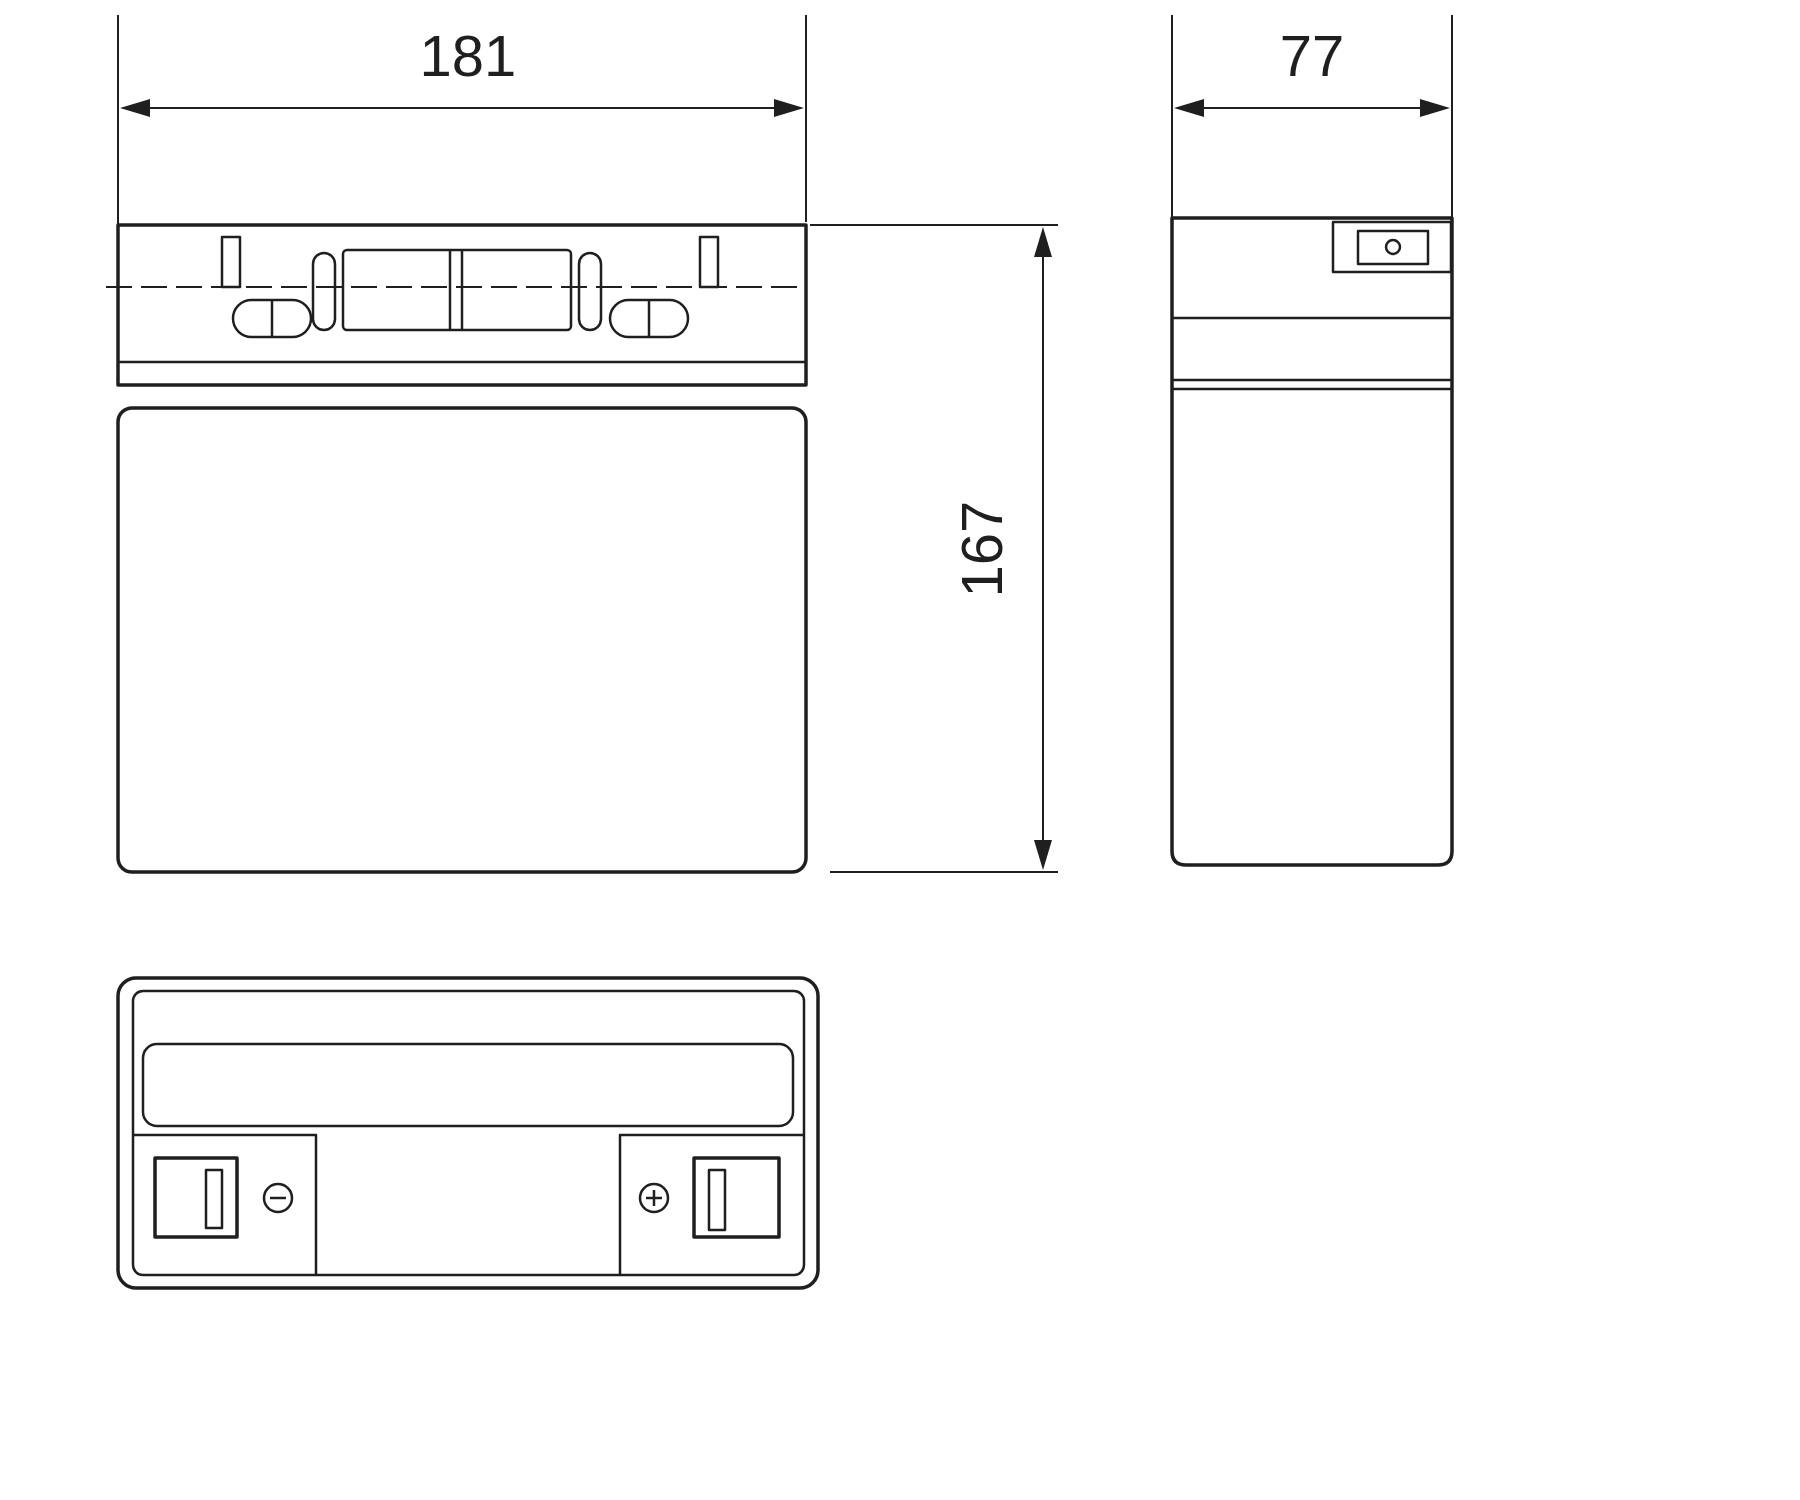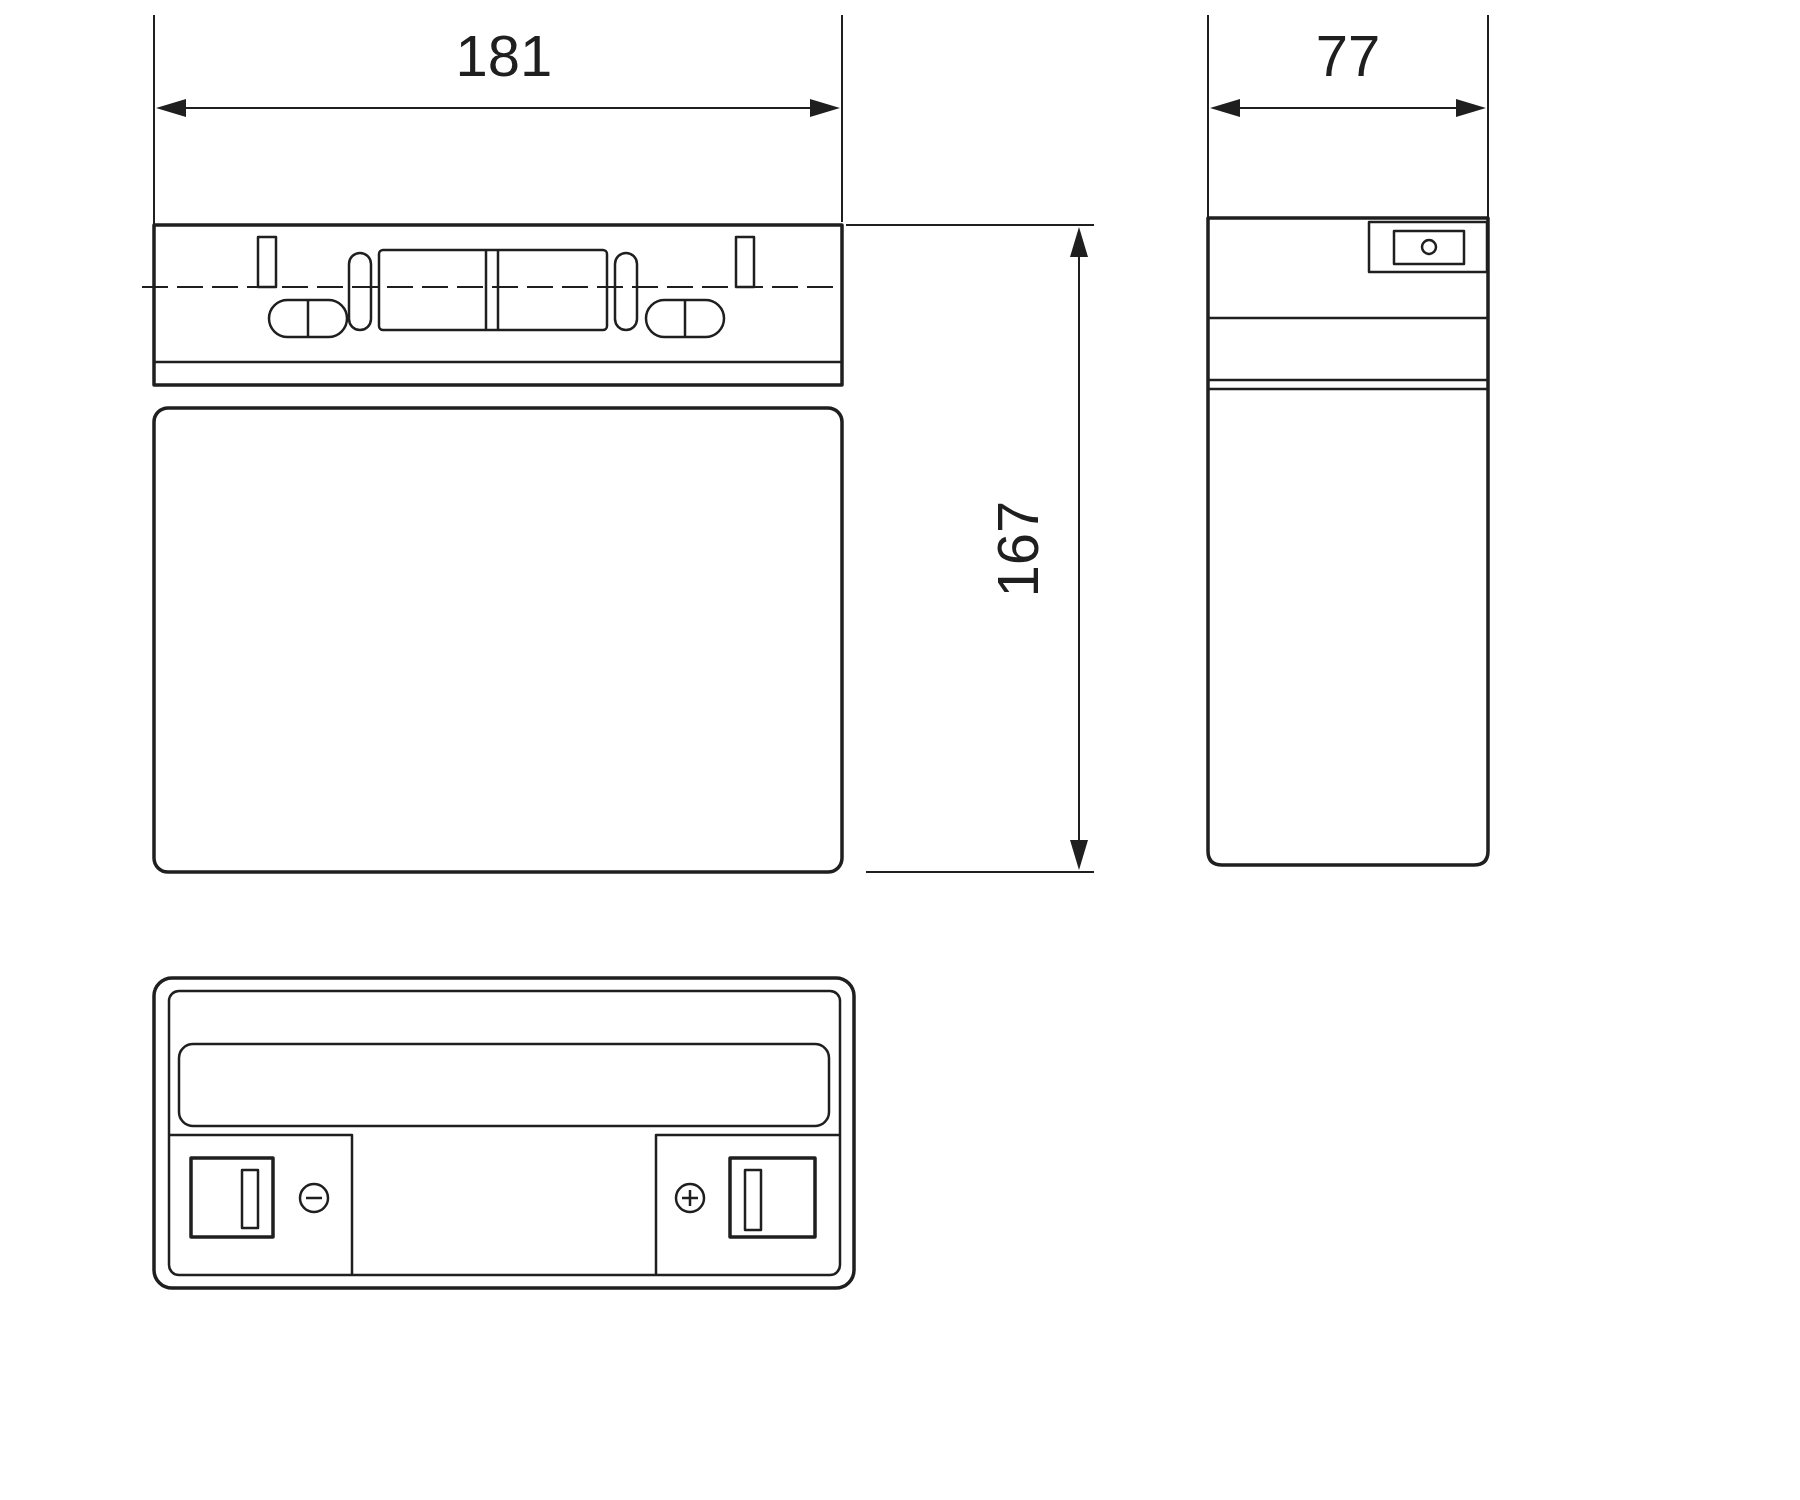--- a/index.html
+++ b/index.html
@@ -2,21 +2,20 @@
 <html><head>
 <meta charset="utf-8">
 <style>
   html, body { margin: 0; padding: 0; background: #ffffff; }
   .canvas {
     width: 1616px;
     height: 1500px;
     position: relative;
     background: #ffffff;
     font-family: "Liberation Sans", sans-serif;
-    padding-left: 36px;
   }
   svg { display: block; }
   .outline { fill: none; stroke: #1f1f1f; stroke-width: 3.5; stroke-linejoin: round; stroke-linecap: round; }
   .detail  { fill: none; stroke: #1f1f1f; stroke-width: 2.5; stroke-linejoin: round; }
   .dim     { fill: none; stroke: #1f1f1f; stroke-width: 2; }
   .dash    { fill: none; stroke: #1f1f1f; stroke-width: 2; stroke-dasharray: 26 9; }
   .arrow   { fill: #1f1f1f; stroke: none; }
   .dim-text {
     fill: #1f1f1f;
     font-size: 58px;

